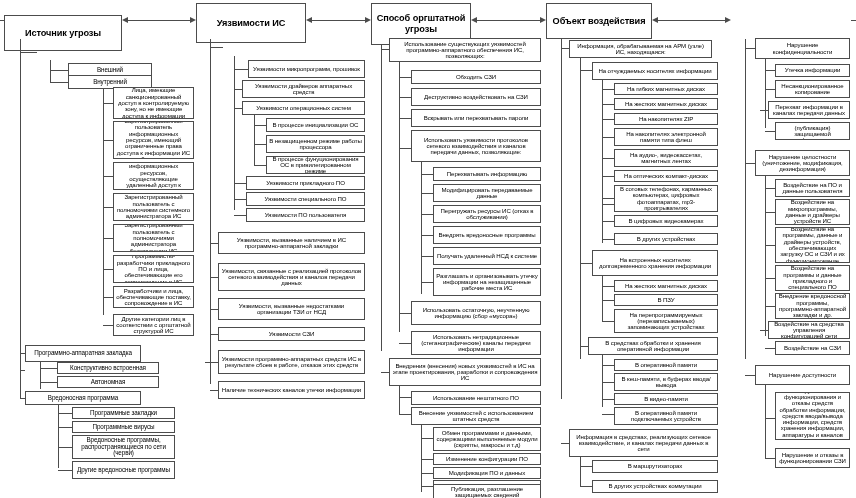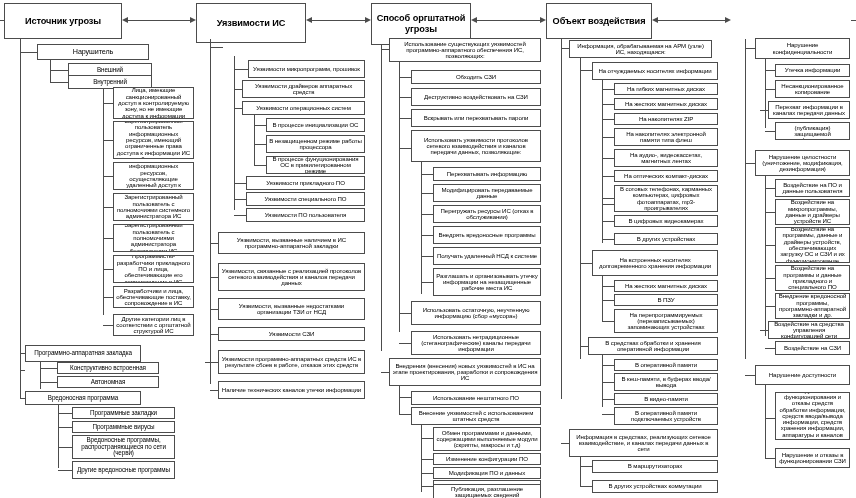--- a/index.html
+++ b/index.html
@@ -82,21 +82,21 @@
     border-bottom: 3.5px solid transparent;
   }
   .arrow-head.left  { border-right: 6px solid #4c4c4c; }
   .arrow-head.right { border-left: 6px solid #4c4c4c; }
 </style>
 </head>
 <body>
 
 <div id="canvas">
 
-  <div class="node root" style="left:4px; top:3px; width:118px; height:36px;">
+  <div class="node root" style="left:4px; top:15px; width:118px; height:36px;">
     <span>Источник угрозы</span>
   </div>
 
   <div class="node root" style="left:196px; top:3px; width:110px; height:40px;">
     <span>Уязвимости ИС</span>
   </div>
 
   <div class="node root" style="left:371px; top:3px; width:100px; height:42px;">
     <span>Способ оргштатной угрозы</span>
   </div>
@@ -121,23 +121,20 @@
   <div class="arrow-link" style="left:658px; top:20px; width:67px;"></div>
   <div class="arrow-head left" style="left:652px; top:17px;"></div>
   <div class="arrow-head right" style="left:725px; top:17px;"></div>
 
   <div class="arrow-link" style="left:0px; top:20px; width:4px;"></div>
   <div class="arrow-link" style="left:851px; top:20px; width:5px;"></div>
 
   <div class="vline" style="left:20px; top:39px; height:331px;"></div>
 
   <div class="hline" style="left:20px; top:52px; width:17px;"></div>
-  <div class="node lv1" style="left:37px; top:44px; width:112px; height:16px;">
-    <span>Нарушитель</span>
-  </div>
 
   <div class="vline" style="left:50px; top:60px; height:22px;"></div>
   <div class="hline" style="left:50px; top:70px; width:18px;"></div>
   <div class="node lv2" style="left:68px; top:63px; width:84px; height:14px;">
     <span>Внешний</span>
   </div>
 
   <div class="hline" style="left:50px; top:82px; width:18px;"></div>
   <div class="node lv2" style="left:68px; top:75px; width:84px; height:14px;">
     <span>Внутренний</span>

